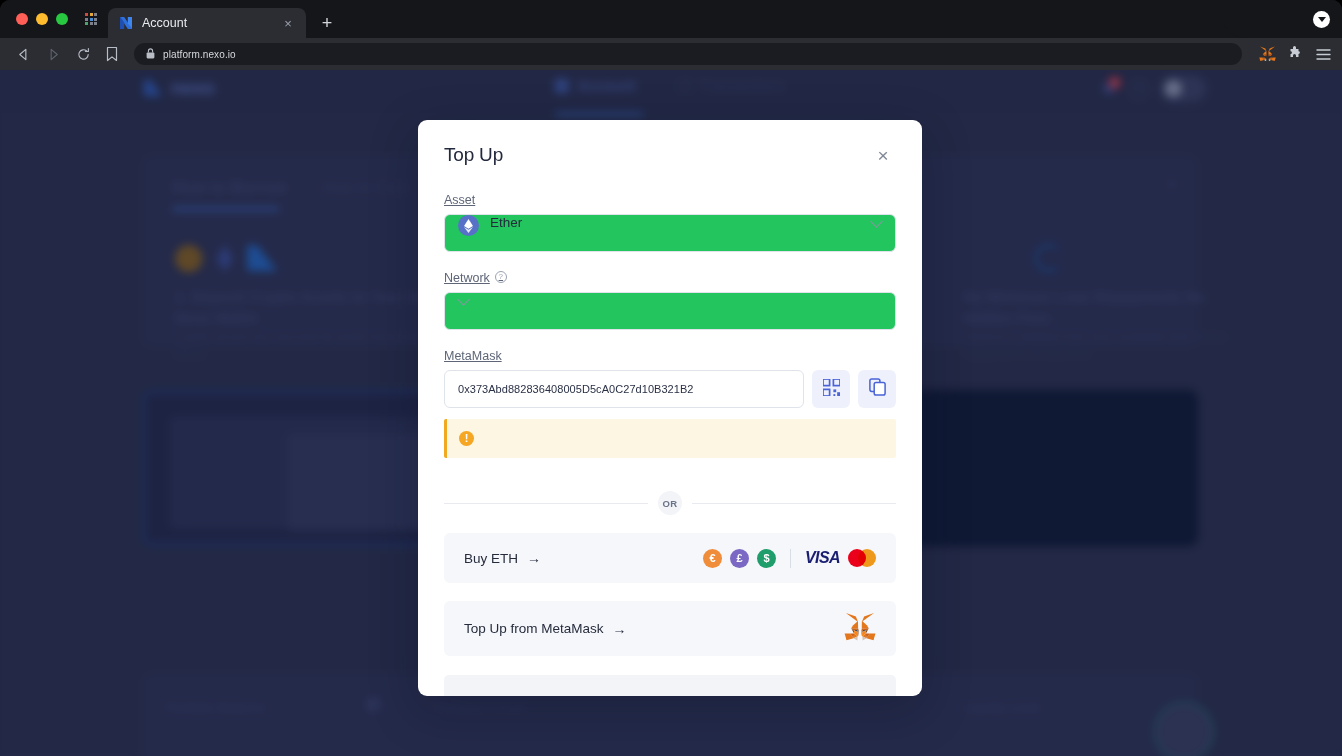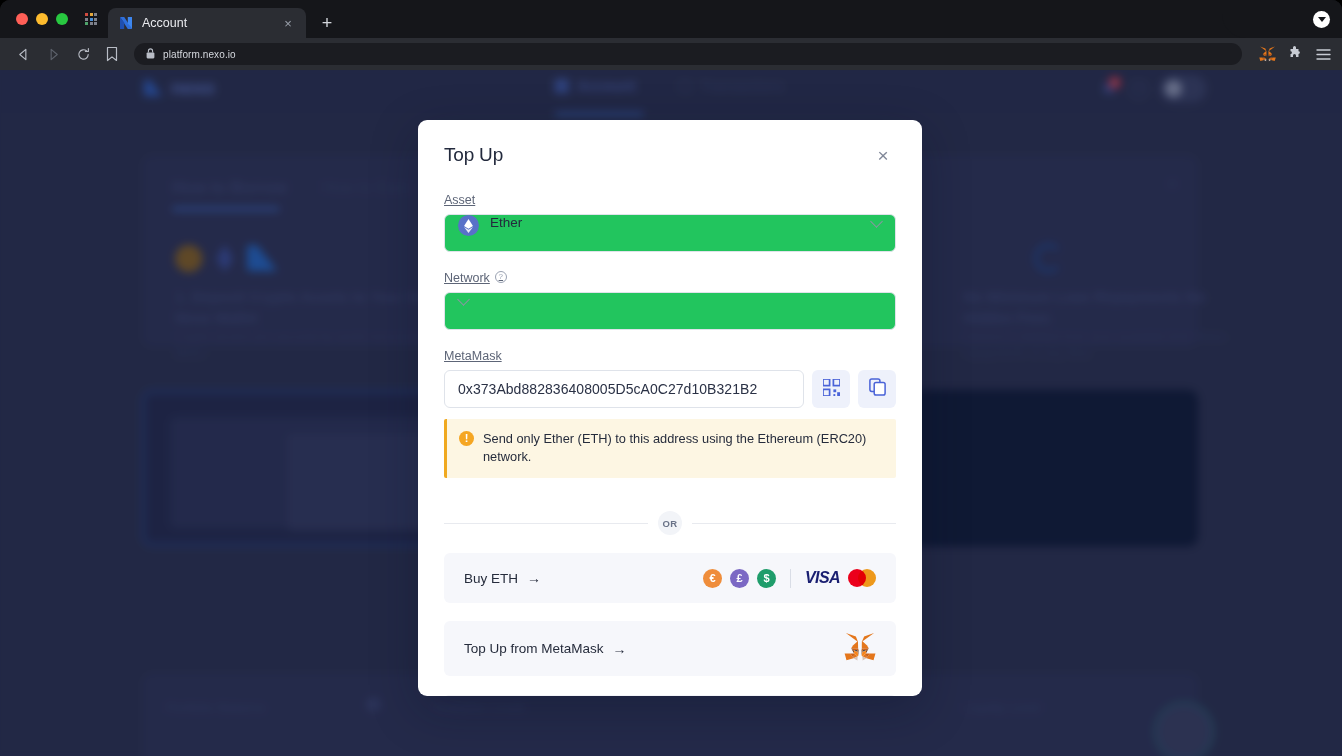--- a/index.html
+++ b/index.html
@@ -283,21 +283,21 @@
   }
 
   #address-row { display: flex; gap: 8px; align-items: stretch; }
   #address-input {
     flex: 1 1 auto;
     height: 38px;
     border: 1px solid #dfe3ea;
     border-radius: 6px;
     display: flex; align-items: center;
     padding: 0 13px;
-    font-size: 14px; color: #2a3145;
+    font-size: 11px; color: #2a3145;
     letter-spacing: .05px;
     background: #fff;
   }
   .icon-btn {
     width: 38px; height: 38px;
     background: #eef1fb;
     border-radius: 6px;
     display: flex; align-items: center; justify-content: center;
     flex: 0 0 38px;
   }
@@ -632,21 +632,20 @@
             <svg width="17" height="18" viewBox="0 0 17 18">
               <rect x="0.9" y="0.9" width="10" height="12.5" rx="1.8" fill="none" stroke="#4a63d8" stroke-width="1.5"></rect>
               <rect x="5.2" y="4.4" width="10.9" height="12.7" rx="1.8" fill="#fff" stroke="#4a63d8" stroke-width="1.5"></rect>
             </svg>
           </span>
         </div>
       </div>
 
       <div id="warning-banner">
         <span id="warning-icon">!</span>
-        <span id="warning-text">Send only Ether (ETH) to this address using the Ethereum (ERC20) network.</span>
       </div>
 
       <div id="or-divider">
         <span class="hr"></span>
         <span id="or-chip">OR</span>
         <span class="hr"></span>
       </div>
 
       <div class="action-row">
         <span class="action-label">

